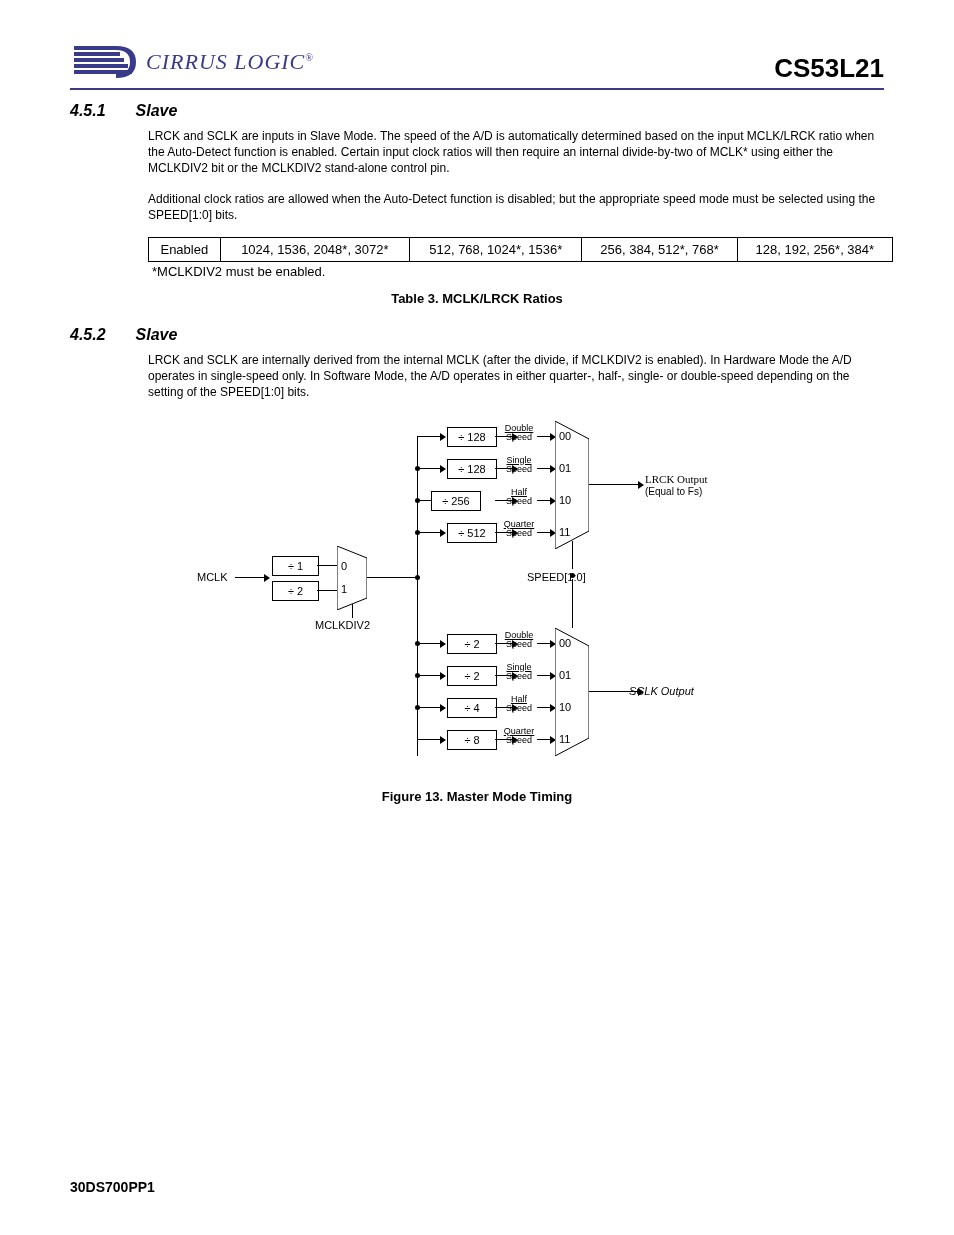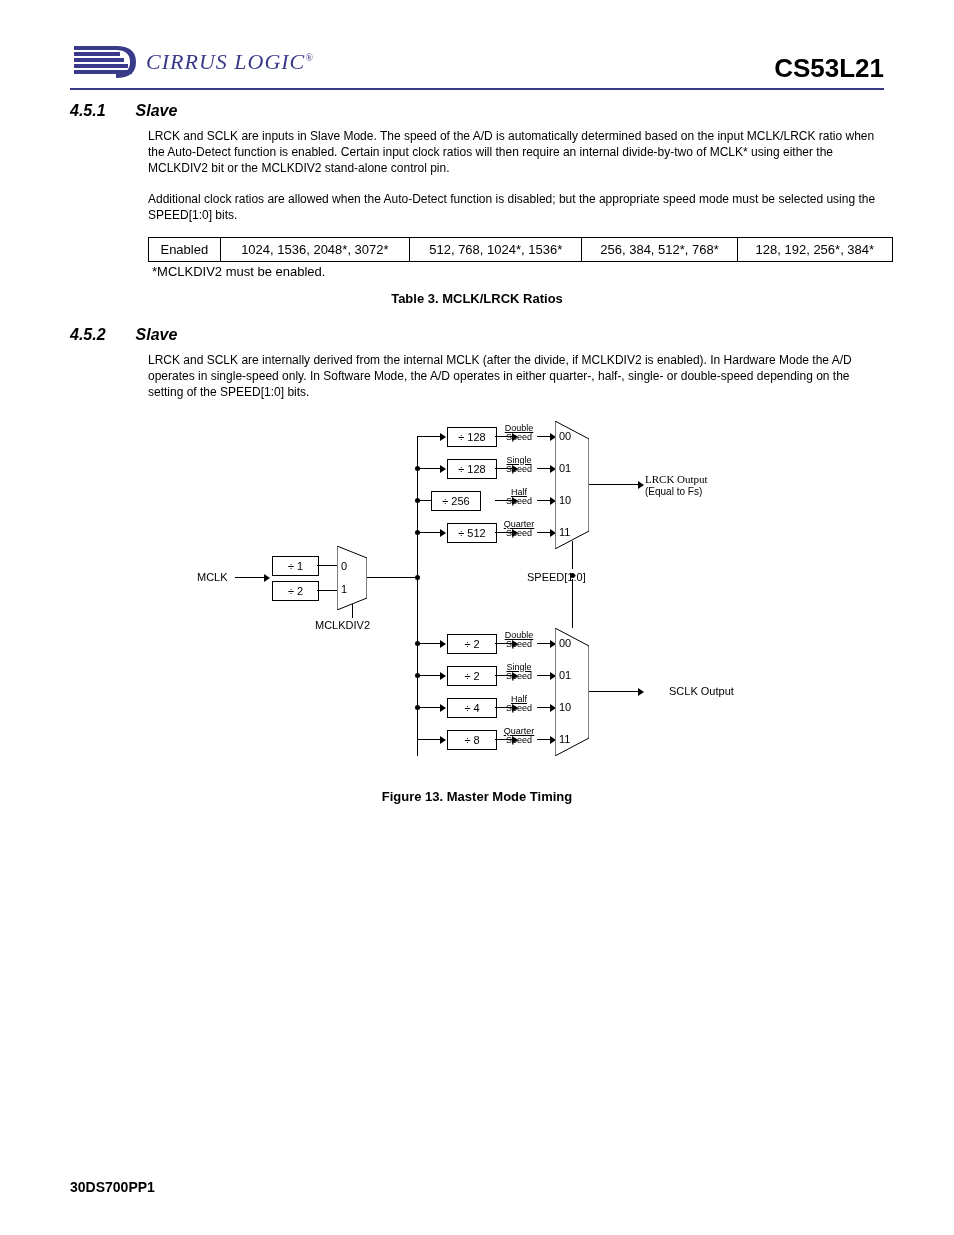--- a/index.html
+++ b/index.html
@@ -287,21 +287,21 @@
       <div class="dline dlineh arrow-r" style="left:340px;top:318px;width:14px;"></div>
 
       <svg class="mux" style="left:358px;top:207px;width:34px;height:128px;">
         <polygon points="0,0 34,18 34,110 0,128" fill="#fff" stroke="#000"></polygon>
       </svg>
       <div class="mux-txt" style="left:362px;top:216px;">00</div>
       <div class="mux-txt" style="left:362px;top:248px;">01</div>
       <div class="mux-txt" style="left:362px;top:280px;">10</div>
       <div class="mux-txt" style="left:362px;top:312px;">11</div>
       <div class="dline dlineh arrow-r" style="left:392px;top:270px;width:50px;"></div>
-      <div class="dlabel" style="left:472px;top:264px;">SCLK Output</div>
+      <div class="dlabel" style="left:432px;top:264px;font-style:italic;">SCLK Output</div>
 
     </div>
     <div class="figure-caption">Figure 13.  Master Mode Timing</div>
   </div>
 
   <div class="footer">
     <span>30</span>
     <span>DS700PP1</span>
   </div>
 

